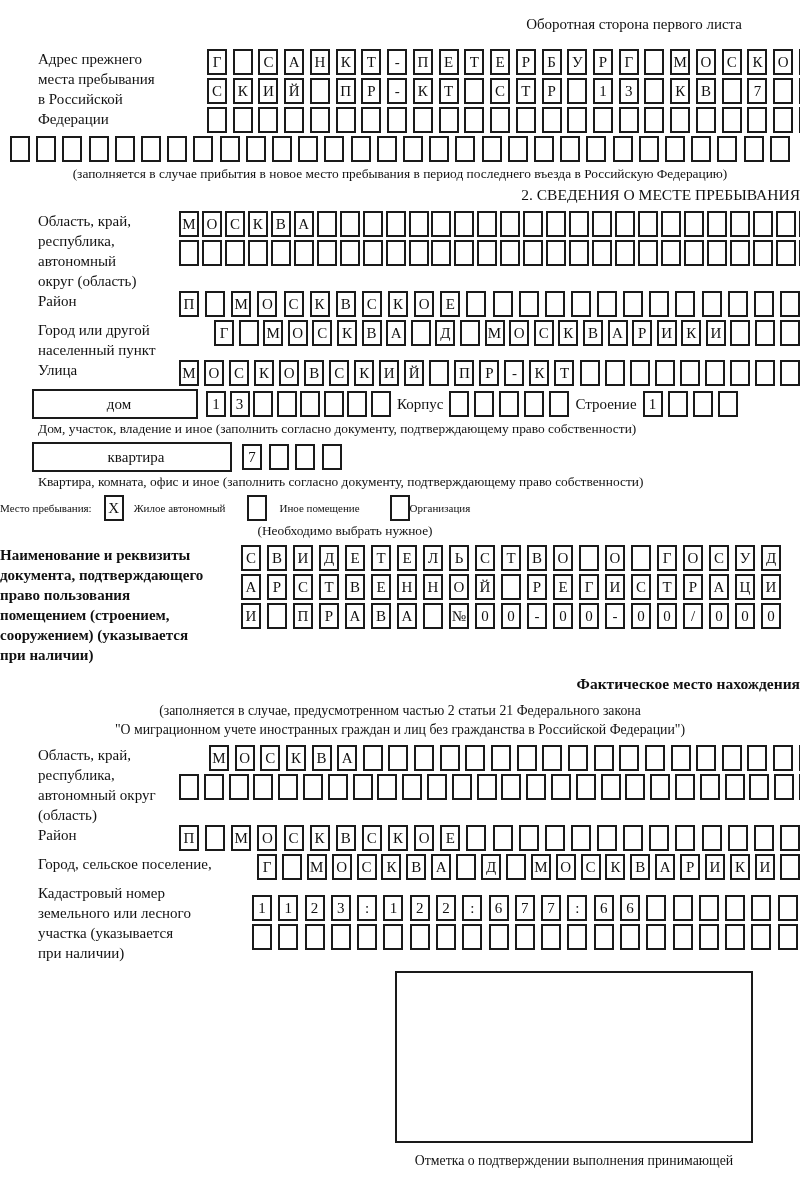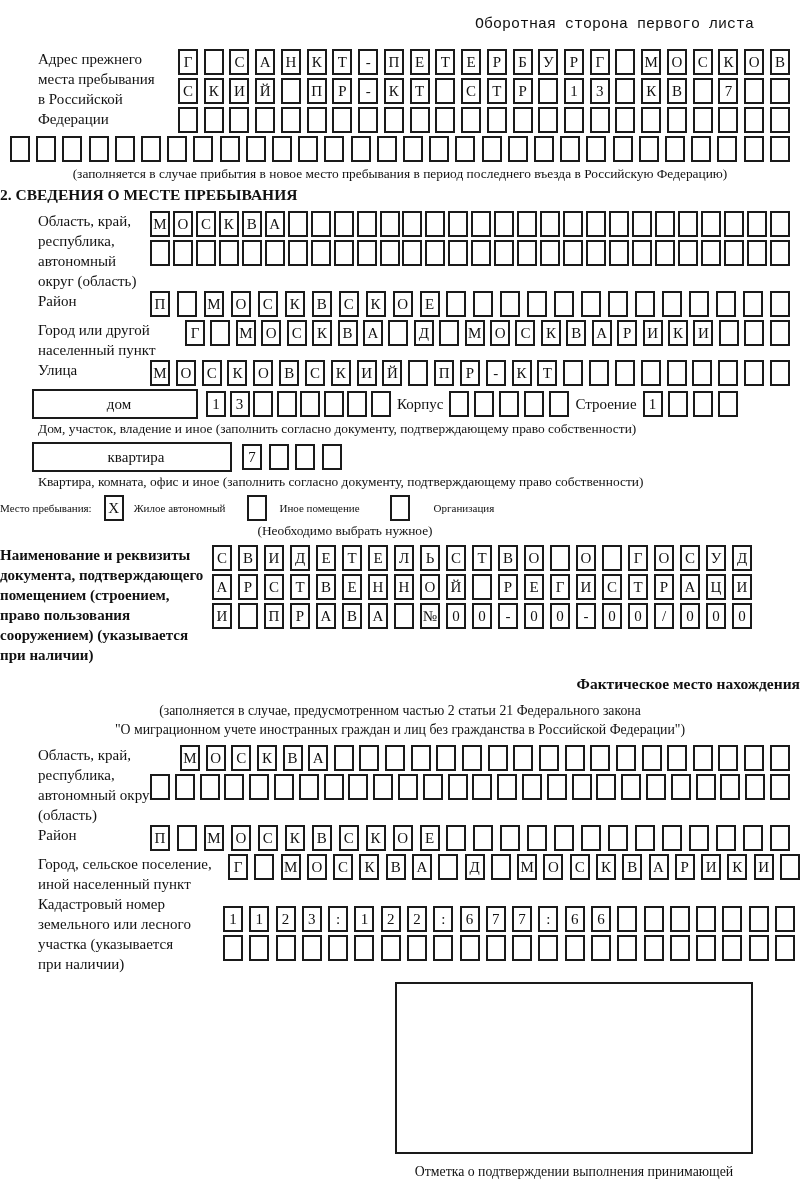--- a/index.html
+++ b/index.html
@@ -1,22 +1,22 @@
 <!DOCTYPE html>
 <html lang="ru"><head>
 <meta charset="utf-8">
 <style>
   html,body{margin:0;padding:0;background:#fff;}
   body{width:800px;height:1180px;overflow:hidden;color:#111;
        font-family:"Liberation Serif","DejaVu Serif",serif;}
   .page{position:relative;width:800px;height:1180px;box-sizing:border-box;padding-top:16px;}
 
-  .header-note{text-align:right;padding-right:46px;font-size:15px;margin-bottom:16px;font-family:Liberation Mono, monospace;}
-
-  .fieldflex{display:flex;align-items:flex-start;}
+  .header-note{text-align:right;padding-right:58px;font-size:15px;margin-bottom:16px;}
+
+  .fieldflex{display:flex;align-items:flex-start;gap:29px;}
   .lbl{font-size:15px;line-height:20px;}
   .lbl div{white-space:nowrap;}
 
   .rows{display:flex;flex-direction:column;}
   .cellrow{display:flex;justify-content:space-between;margin-bottom:3px;}
   .cell{box-sizing:border-box;width:20px;height:26px;border:2px solid #1a1a1a;
         display:flex;align-items:center;justify-content:center;
         font-size:15px;line-height:1;background:#fff;}
 
   .ml10{margin-left:10px}.ml32{margin-left:32px}.ml38{margin-left:38px}
@@ -25,21 +25,21 @@
   .w95{width:95px}.w100{width:100px}.w572{width:572px}
 
   .lblcol-a{width:140px;margin-left:38px;flex:none;}
   .lblcol-b{width:112px;margin-left:38px;flex:none;}
   .lblcol-c{width:147px;margin-left:38px;flex:none;}
   .lblcol-d{width:212px;flex:none;font-weight:bold;}
   .lblcol-e{width:190px;margin-left:38px;flex:none;}
   .lblcol-f{width:185px;margin-left:38px;flex:none;}
 
   .center-note{text-align:center;font-size:13.4px;line-height:17px;margin:1px 0 0 0;}
-  .sec-title{text-align:left;font-weight:bold;font-size:15.5px;margin:4px 8px 7px 0;}
+  .sec-title{text-align:right;font-weight:normal;font-size:15.5px;margin:4px 0 7px 0;}
 
   .bigbox{box-sizing:border-box;height:30px;border:2px solid #1a1a1a;
           display:flex;align-items:center;justify-content:center;font-size:15px;flex:none;padding-left:8px;}
   .houserow{display:flex;align-items:center;margin-bottom:2px;}
   .inline-lbl{font-size:15px;flex:none;padding:0 6px;}
   .sub-note{font-size:13.4px;margin:1px 0 5px 38px;}
 
   .stayrow{display:flex;align-items:center;margin:4px 0 2px 0;}
   .stayrow .txt{font-size:11px;}
   .choose-note{font-size:13.4px;margin:0 0 6px 240px;width:210px;text-align:center;}
@@ -390,30 +390,30 @@
   </div>
   <div class="sub-note">Квартира, комната, офис и иное (заполнить согласно документу, подтверждающему право собственности)</div>
 
   <div class="stayrow ml38">
     <div class="txt" style="margin-right:12px">Место пребывания:</div>
     <div class="cell">X</div>
     <div class="txt" style="margin:0 22px 0 10px">Жилое автономный</div>
     <div class="cell"></div>
     <div class="txt" style="margin:0 30px 0 12px">Иное помещение</div>
     <div class="cell"></div>
-    <div class="txt" style="margin-left:24px">Организация</div>
+    <div class="txt" style="">Организация</div>
   </div>
   <div class="choose-note">(Необходимо выбрать нужное)</div>
 
   <div class="fieldflex">
     <div class="lbl lblcol-d">
       <div>Наименование и реквизиты</div>
       <div>документа, подтверждающего</div>
+      <div>право пользования</div>
       <div>помещением (строением,</div>
-      <div>право пользования</div>
       <div>сооружением) (указывается</div>
       <div>при наличии)</div>
     </div>
     <div class="rows">
       <div class="cellrow w540">
           <div class="cell">С</div>
           <div class="cell">В</div>
           <div class="cell">И</div>
           <div class="cell">Д</div>
           <div class="cell">Е</div>
@@ -580,21 +580,20 @@
         <div class="cell"></div>
         <div class="cell"></div>
         <div class="cell"></div>
         <div class="cell"></div>
       </div>
   </div>
 
   <div class="fieldflex">
     <div class="lbl lblcol-e">
       <div>Город, сельское поселение,</div>
-      <div>иной населенный пункт</div>
     </div>
     <div class="cellrow w572">
         <div class="cell">Г</div>
         <div class="cell"></div>
         <div class="cell">М</div>
         <div class="cell">О</div>
         <div class="cell">С</div>
         <div class="cell">К</div>
         <div class="cell">В</div>
         <div class="cell">А</div>

